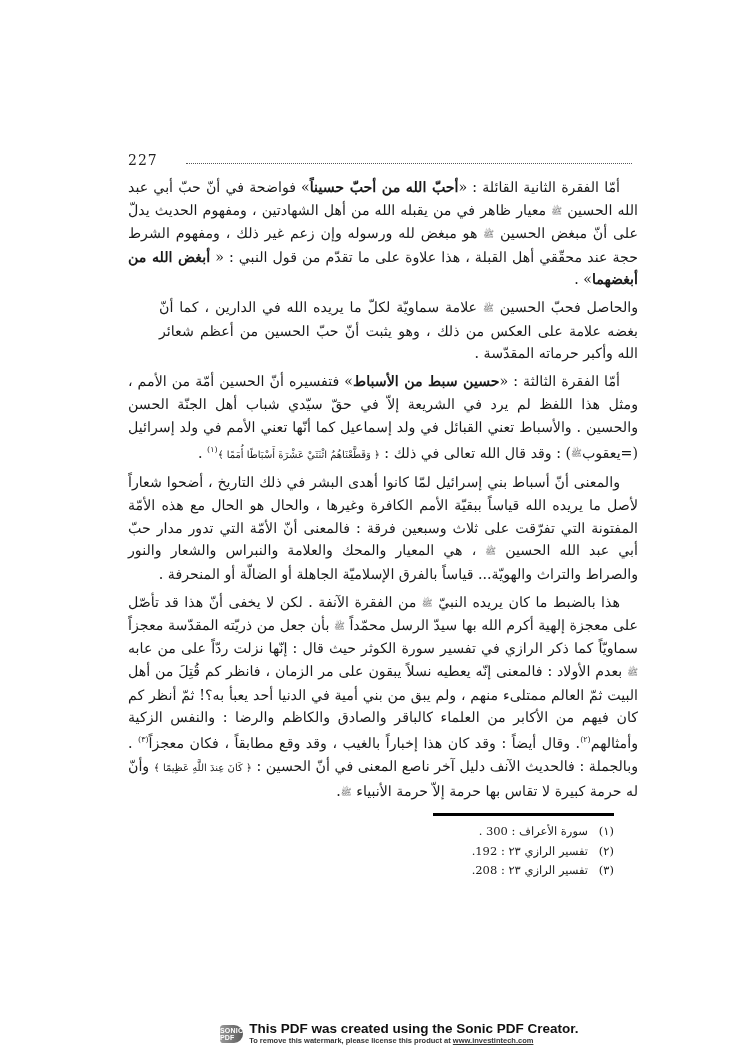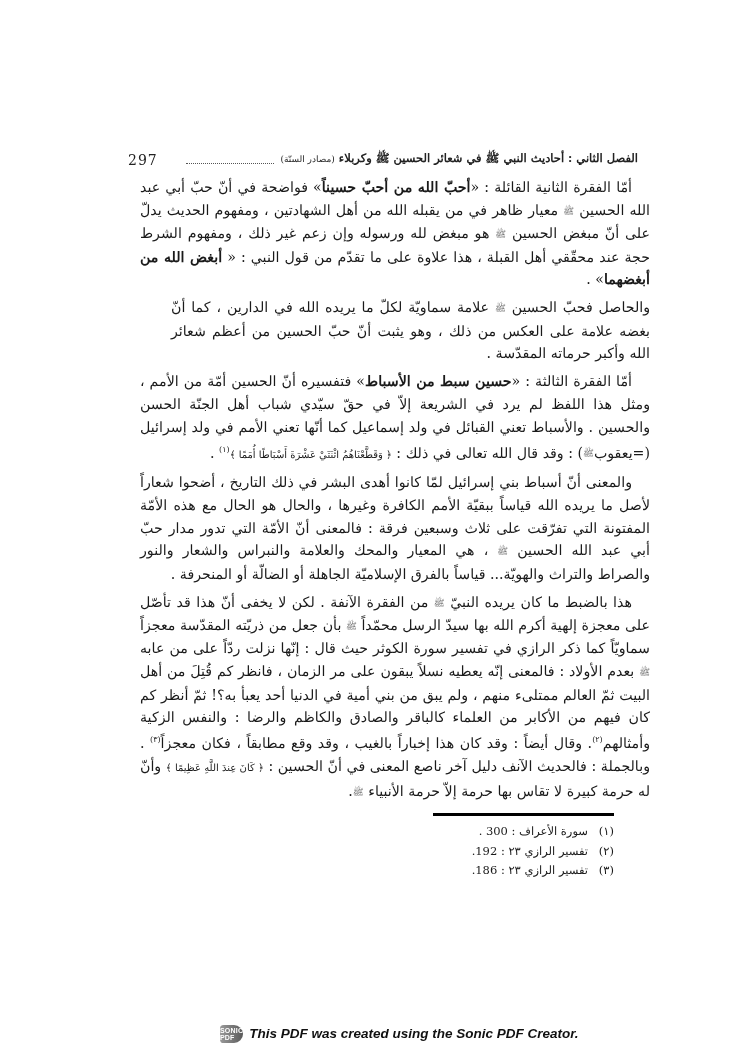--- a/index.html
+++ b/index.html
@@ -54,21 +54,21 @@
       font-size: 14px;
       letter-spacing: 1px;
       color: #222;
       width: 40px;
       text-align: left;
     }
     
     .body-text {
       position: absolute;
       top: 176px;
-      left: 140px;
+      left: 128px;
       width: 510px;
       direction: rtl;
       text-align: justify;
       text-align-last: right;
       font-size: 14.2px;
       line-height: 22.8px;
     }
     .body-text p {
       margin: 0 0 5px 0;
       text-indent: 18px;
@@ -136,21 +136,20 @@
       font-size: 7px;
       font-weight: bold;
       display: flex;
       align-items: center;
       justify-content: center;
       letter-spacing: 0.2px;
     }
     .wm-text {
       font-family: "Liberation Sans", sans-serif;
       color: #111;
-      font-style: italic;
     }
     .wm-line1 {
       font-size: 13.5px;
       font-weight: bold;
       line-height: 14px;
       white-space: nowrap;
     }
     .wm-line2 {
       font-size: 7.5px;
       font-weight: bold;
@@ -162,26 +161,22 @@
       text-decoration: underline;
       color: #333;
     }
   </style>
 </head>
 <body>
 
 <div class="page">
 
   <div class="running-header">
-    <div class="header-title">
-      <span>الفصل الثاني : أحاديث النبي ﷺ في شعائر الحسين ﷺ وكربلاء</span>
-      <span class="sub">(مصادر السنّة)</span>
-    </div>
     <div class="header-dots"></div>
-    <div class="header-page">297</div>
+    <div class="header-page">227</div>
   </div>
 
   <div class="body-text" id="body-text">
       <p><span>أمّا الفقرة الثانية القائلة : «</span><b>أحبّ الله من أحبّ حسيناً</b><span>» فواضحة في أنّ حبّ أبي عبد الله الحسين </span><span class="honor">ﷺ</span><span> معيار ظاهر في من يقبله الله من أهل الشهادتين ، ومفهوم الحديث يدلّ على أنّ مبغض الحسين </span><span class="honor">ﷺ</span><span> هو مبغض لله ورسوله وإن زعم غير ذلك ، ومفهوم الشرط حجة عند محقّقي أهل القبلة ، هذا علاوة على ما تقدّم من قول النبي : « </span><b>أبغض الله من أبغضهما</b><span>» .</span></p>
       <p style="text-indent: 0px; margin-left: 31px;"><span>والحاصل فحبّ الحسين </span><span class="honor">ﷺ</span><span> علامة سماويّة لكلّ ما يريده الله في الدارين ، كما أنّ بغضه علامة على العكس من ذلك ، وهو يثبت أنّ حبّ الحسين من أعظم شعائر الله وأكبر حرماته المقدّسة .</span></p>
       <p><span>أمّا الفقرة الثالثة : «</span><b>حسين سبط من الأسباط</b><span>» فتفسيره أنّ الحسين أمّة من الأمم ، ومثل هذا اللفظ لم يرد في الشريعة إلاّ في حقّ سيّدي شباب أهل الجنّة الحسن والحسين . والأسباط تعني القبائل في ولد إسماعيل كما أنّها تعني الأمم في ولد إسرائيل (=يعقوب</span><span class="honor">ﷺ</span><span>) : وقد قال الله تعالى في ذلك : </span><span class="quran">﴿ وَقَطَّعْنَاهُمُ اثْنَتَيْ عَشْرَةَ أَسْبَاطًا أُمَمًا ﴾</span><span class="fn-ref">(١)</span><span> .</span></p>
       <p><span>والمعنى أنّ أسباط بني إسرائيل لمّا كانوا أهدى البشر في ذلك التاريخ ، أضحوا شعاراً لأصل ما يريده الله قياساً ببقيّة الأمم الكافرة وغيرها ، والحال هو الحال مع هذه الأمّة المفتونة التي تفرّقت على ثلاث وسبعين فرقة : فالمعنى أنّ الأمّة التي تدور مدار حبّ أبي عبد الله الحسين </span><span class="honor">ﷺ</span><span> ، هي المعيار والمحك والعلامة والنبراس والشعار والنور والصراط والتراث والهويّة... قياساً بالفرق الإسلاميّة الجاهلة أو الضالّة أو المنحرفة .</span></p>
       <p><span>هذا بالضبط ما كان يريده النبيّ </span><span class="honor">ﷺ</span><span> من الفقرة الآنفة . لكن لا يخفى أنّ هذا قد تأصّل على معجزة إلهية أكرم الله بها سيدّ الرسل محمّداً </span><span class="honor">ﷺ</span><span> بأن جعل من ذريّته المقدّسة معجزاً سماويّاً كما ذكر الرازي في تفسير سورة الكوثر حيث قال : إنّها نزلت ردّاً على من عابه </span><span class="honor">ﷺ</span><span> بعدم الأولاد : فالمعنى إنّه يعطيه نسلاً يبقون على مر الزمان ، فانظر كم قُتِلَ من أهل البيت ثمّ العالم ممتلىء منهم ، ولم يبق من بني أمية في الدنيا أحد يعبأ به؟! ثمّ أنظر كم كان فيهم من الأكابر من العلماء كالباقر والصادق والكاظم والرضا : والنفس الزكية وأمثالهم</span><span class="fn-ref">(٢)</span><span>. وقال أيضاً : وقد كان هذا إخباراً بالغيب ، وقد وقع مطابقاً ، فكان معجزاً</span><span class="fn-ref">(٣)</span><span> . وبالجملة : فالحديث الآنف دليل آخر ناصع المعنى في أنّ الحسين : </span><span class="quran">﴿ كَانَ عِندَ اللَّهِ عَظِيمًا ﴾</span><span> وأنّ له حرمة كبيرة لا تقاس بها حرمة إلاّ حرمة الأنبياء </span><span class="honor">ﷺ</span><span>.</span></p>
     </div>
 
@@ -191,24 +186,27 @@
     <div class="footnote">
       <span class="num">(١)</span>
       <span>سورة الأعراف : 300 .</span>
     </div>
     <div class="footnote">
       <span class="num">(٢)</span>
       <span>تفسير الرازي ٢٣ : 192.</span>
     </div>
     <div class="footnote">
       <span class="num">(٣)</span>
-      <span>تفسير الرازي ٢٣ : 186.</span>
+      <span>تفسير الرازي ٢٣ : 208.</span>
     </div>
   </div>
 
   <div class="watermark">
     <div class="wm-logo">SONIC PDF</div>
     <div class="wm-text">
       <div class="wm-line1">This PDF was created using the Sonic PDF Creator.</div>
+      <div class="wm-line2">
+        <span>To remove this watermark, please license this product at </span><span class="wm-link">www.investintech.com</span>
+      </div>
     </div>
   </div>
 
 </div>
 
 </body></html>

